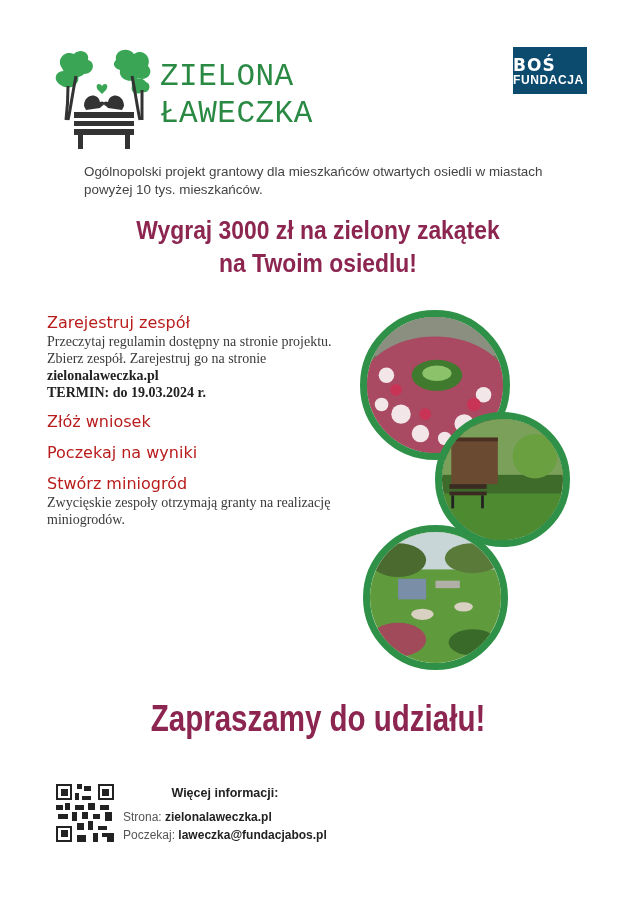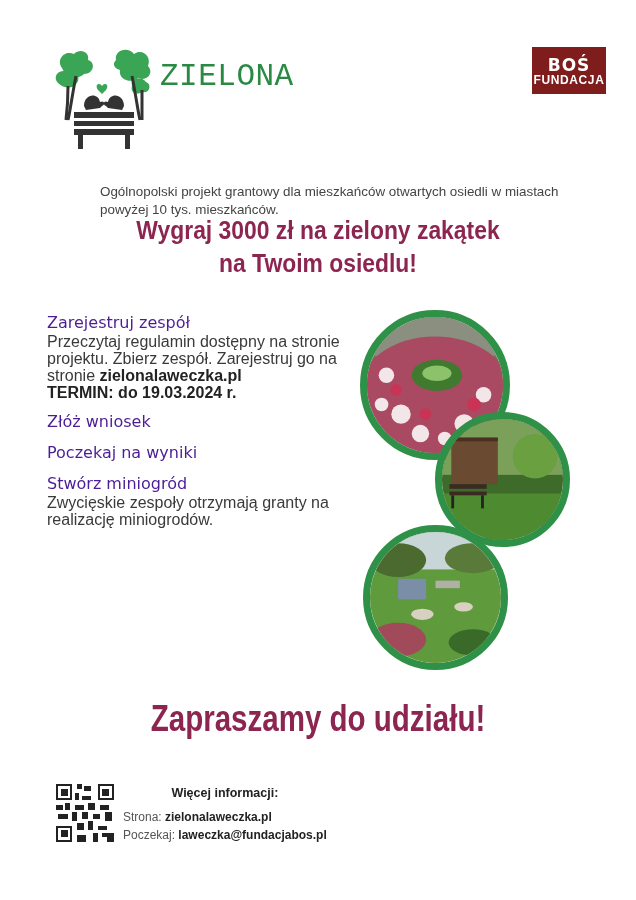--- a/index.html
+++ b/index.html
@@ -2,32 +2,32 @@
 <html><head>
 <meta charset="utf-8">
 <style>
   * { box-sizing: border-box; margin: 0; padding: 0; }
   html, body { width: 636px; height: 900px; background: #ffffff; overflow: hidden; }
   body { position: relative; font-family: "Liberation Sans", sans-serif; color: #333333; }
 
   .logo { position: absolute; left: 54px; top: 46px; width: 100px; height: 104px; }
   .brand { position: absolute; left: 160px; top: 58px; color: #2a8a44; font-family: Liberation Mono, monospace; font-size: 31px; line-height: 37px; letter-spacing: 0.5px; }
 
-  .bos { position: absolute; left: 513px; top: 47px; width: 74px; height: 47px; background: #7f1d1d; color: #fff; text-align: center; margin-left: 19px; }
+  .bos { position: absolute; left: 513px; top: 47px; width: 74px; height: 47px; background: #0c4a6e; color: #fff; text-align: left; }
   .bos .b1 { font-family: "DejaVu Sans", sans-serif; font-weight: bold; font-size: 17px; line-height: 20px; padding-top: 8px; letter-spacing: 1px; }
   .bos .b2 { font-size: 12px; font-weight: bold; letter-spacing: 0.6px; line-height: 10px; }
 
-  .intro { position: absolute; left: 100px; top: 163px; width: 500px; font-size: 13.4px; line-height: 18px; color: #444; margin-top: 20px; }
+  .intro { position: absolute; left: 84px; top: 163px; width: 500px; font-size: 13.4px; line-height: 18px; color: #444; }
 
   .headline { position: absolute; left: 0; top: 214px; width: 636px; text-align: center; color: #8c2550; font-family: "Liberation Sans Narrow", "Liberation Sans", sans-serif; font-weight: bold; font-size: 26px; line-height: 33px; transform: scaleX(0.88); }
 
   .steps { position: absolute; left: 47px; top: 312px; width: 300px; }
   .step { margin-bottom: 10px; }
-  .step-title { color: #4c1d95; font-family: "DejaVu Sans", sans-serif; font-size: 16px; line-height: 21px; font-weight: normal; transform-origin: left; }
-  .step-body { font-size: 16px; line-height: 17px; color: #3a3a3a; }
+  .step-title { color: #b91c1c; font-family: "DejaVu Sans", sans-serif; font-size: 16px; line-height: 21px; font-weight: normal; transform-origin: left; }
+  .step-body { font-size: 14px; line-height: 17px; color: #3a3a3a; font-family: Liberation Serif, serif; }
   .step-body b { color: #222; }
 
   .photos { position: absolute; left: 350px; top: 300px; width: 240px; height: 370px; }
   .circle { position: absolute; border-radius: 50%; border: 7px solid #2f9148; overflow: hidden; }
 
   .cta { position: absolute; left: 0; top: 693px; width: 636px; text-align: center; color: #8c2550; font-weight: bold; font-size: 36px; line-height: 52px; transform: scaleX(0.82); }
 
   .qr { position: absolute; left: 56px; top: 784px; width: 58px; height: 58px; }
   .more { position: absolute; left: 123px; top: 784px; font-size: 12px; line-height: 18px; color: #555; }
   .more .more-title { color: #222; font-weight: bold; margin-bottom: 6px; font-size: 12.5px; text-align: center; }
@@ -56,20 +56,21 @@
     <rect x="20" y="75" width="60" height="5"></rect>
     <rect x="20" y="83" width="60" height="6"></rect>
     <rect x="24" y="89" width="5" height="14"></rect>
     <rect x="71" y="89" width="5" height="14"></rect>
   </g>
   <path d="M48 40 C46 36 40 38 44 44 L48 48 L52 44 C56 38 50 36 48 40Z" fill="#3aa655"></path>
 </svg>
 
 <div class="brand">
   <div>ZIELONA</div>
+  <div>ŁAWECZKA</div>
 </div>
 
 <div class="bos">
   <div class="b1">BOŚ</div>
   <div class="b2">FUNDACJA</div>
 </div>
 
 <p class="intro">Ogólnopolski projekt grantowy dla mieszkańców otwartych osiedli w miastach powyżej 10 tys. mieszkańców.</p>
 
 <h1 class="headline">

